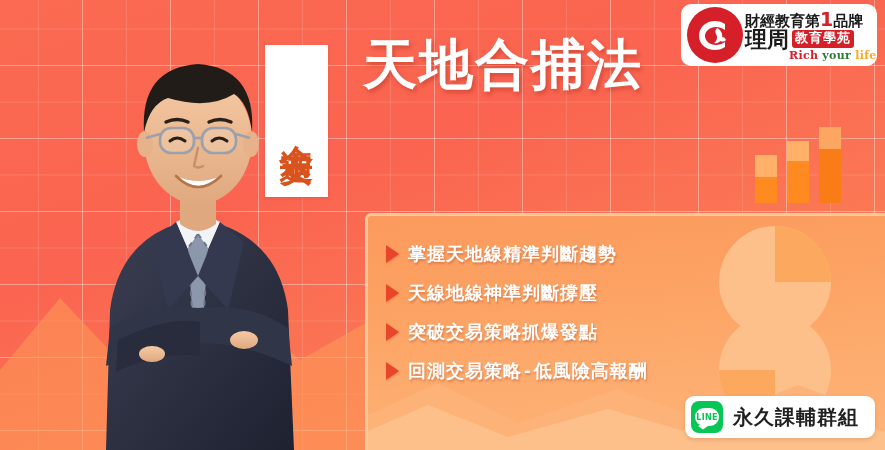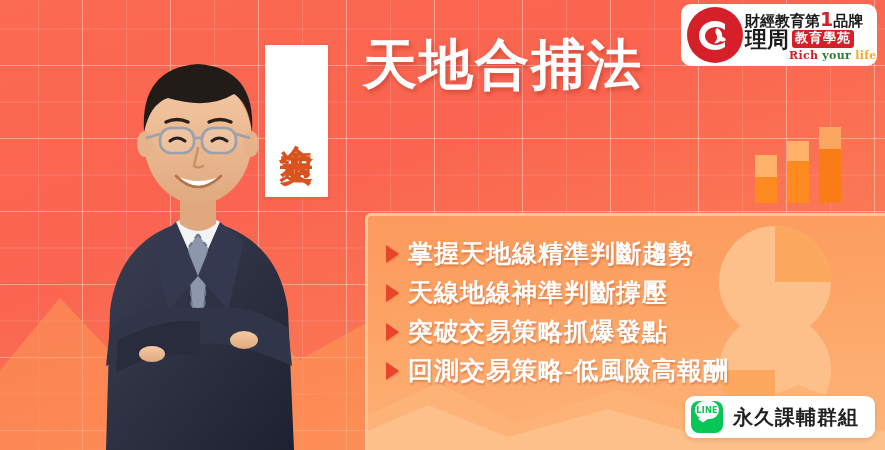--- a/index.html
+++ b/index.html
@@ -171,42 +171,42 @@
   }
   .tri{
     width:0;height:0;
     border-left:13px solid #e8452a;
     border-top:9px solid transparent;
     border-bottom:9px solid transparent;
     flex:0 0 auto;
     filter:drop-shadow(1px 1px 1px rgba(150,40,20,.25));
   }
   .bullet-text{
-    font-family:Liberation Serif, serif;
+    font-family:Liberation Mono, monospace;
     font-weight:700;
-    font-size:25px;
+    font-size:18px;
     color:#ffffff;
     letter-spacing:1px;
     white-space:nowrap;
     text-shadow:1px 2px 2px rgba(160,60,25,.35);
   }
 
   
   .line-btn{
     position:absolute;right:10px;bottom:12px;
     height:42px;
     background:#ffffff;
     border-radius:9px;
     display:flex;align-items:center;gap:10px;
     padding:0 16px 0 6px;
     box-shadow:0 2px 4px rgba(140,60,20,.18);
   }
   .line-icon{
     width:32px;height:32px;border-radius:8px;background:#06C755;
-    display:flex;justify-content:center;
+    display:flex;align-items:center;justify-content:center;
     flex:0 0 auto;
   }
   .line-icon .bubble{
     width:24px;height:18px;background:#fff;border-radius:9px;
     position:relative;
     display:flex;align-items:center;justify-content:center;
   }
   .line-icon .bubble::after{
     content:"";position:absolute;bottom:-3px;left:5px;
     width:6px;height:6px;background:#fff;

